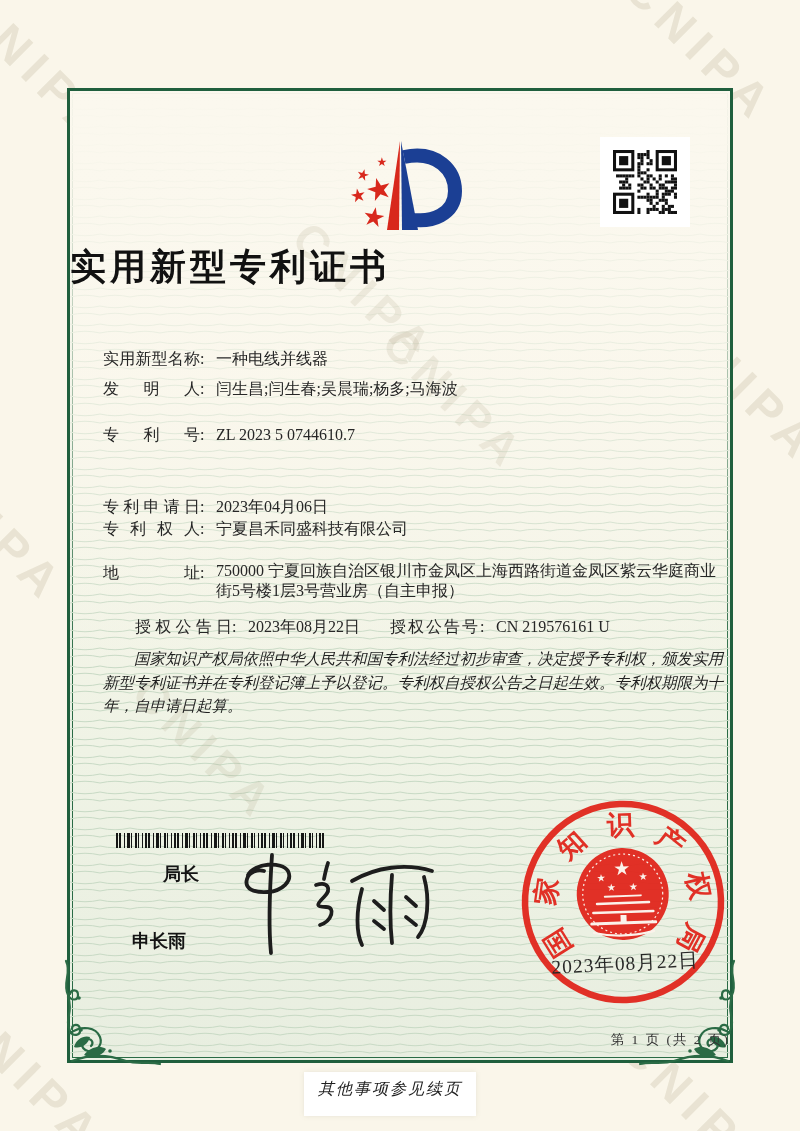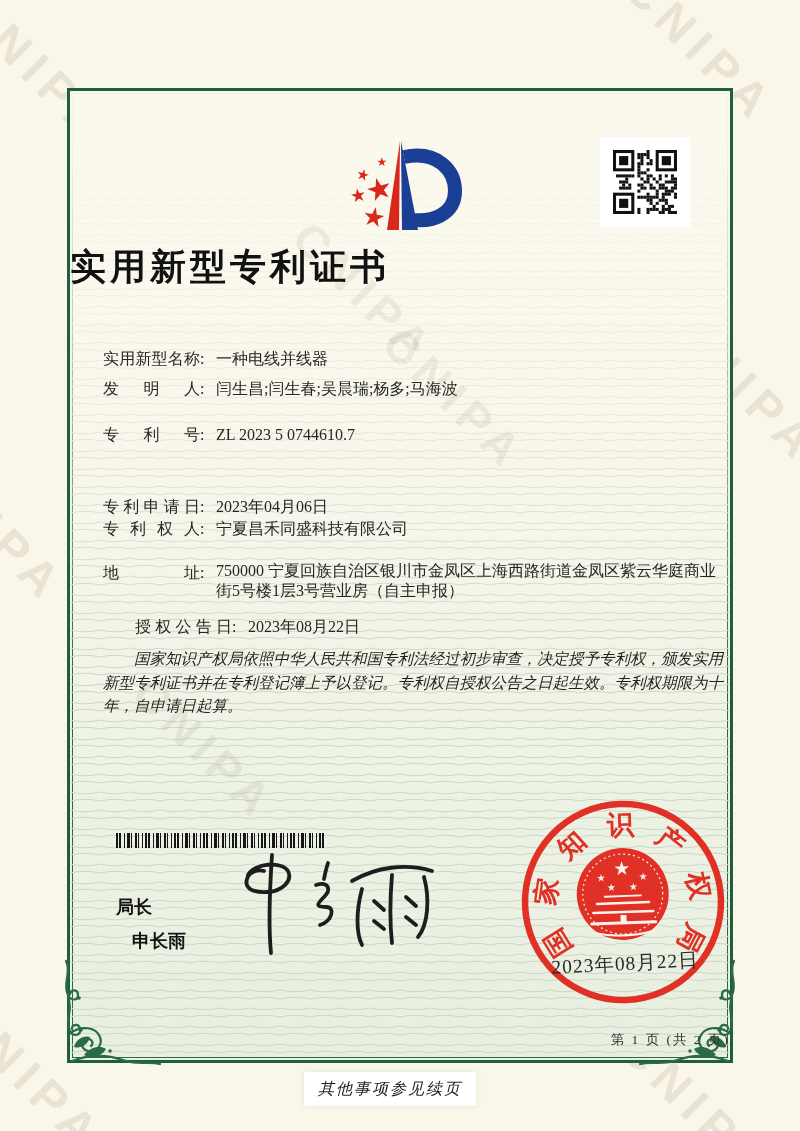--- a/index.html
+++ b/index.html
@@ -47,29 +47,29 @@
   .paras p{margin:0;text-indent:2em;}
   
   .barcode{position:absolute;left:46px;top:742px;width:208px;height:15px;
     background:repeating-linear-gradient(90deg,
       #161616 0 2px,transparent 2px 3px,#161616 3px 5px,transparent 5px 8px,
       #161616 8px 9px,transparent 9px 11px,#161616 11px 14px,transparent 14px 15px,
       #161616 15px 16px,transparent 16px 19px,#161616 19px 21px,transparent 21px 22px,
       #161616 22px 23px,transparent 23px 26px,#161616 26px 27px,transparent 27px 29px);}
   .officer{position:absolute;left:46px;font-family:"Liberation Sans",sans-serif;
            font-size:18px;font-weight:600;color:#141414;}
-  .officer.t{top:804px;}
+  .officer.t{top:771px;margin-left:47px;}
   .officer.n{top:838px;padding-left:16px;}
   .signature{position:absolute;left:150px;top:750px;}
   .seal{position:absolute;left:448px;top:706px;}
   .seal-char{font:bold 27px "Liberation Serif",serif;fill:#e1251b;}
   .pageno{position:absolute;left:0;top:940px;width:100%;text-align:right;
           font-size:13.5px;letter-spacing:2px;color:#333;}
   
-  .footer-note{position:absolute;left:304px;top:1072px;width:172px;height:34px;z-index:3;
+  .footer-note{position:absolute;left:304px;top:1072px;width:172px;height:44px;z-index:3;
                background:#fff;text-align:center;line-height:34px;font-size:16px;
                font-style:italic;letter-spacing:2px;color:#1f1f1f;
                box-shadow:0 0 5px rgba(120,120,100,.15);}
 </style>
 </head>
 <body>
 
 <div class="page">
 
   <div class="wm" style="left:-12px;top:-18px;">CNIPA</div>
@@ -389,20 +389,23 @@
           <span class="flabel">专利申请日</span><span class="fcolon">:</span><span class="fvalue">2023年04月06日</span>
         </div>
         <div class="frow" style="top:426px;text-decoration:underline;">
           <span class="flabel">专利权人</span><span class="fcolon">:</span><span class="fvalue">宁夏昌禾同盛科技有限公司</span>
         </div>
         <div class="frow addr" style="top:470px;">
           <span class="flabel">地址</span><span class="fcolon">:</span><span class="fvalue">750000 宁夏回族自治区银川市金凤区上海西路街道金凤区紫云华庭商业街5号楼1层3号营业房（自主申报）</span>
         </div>
         <div class="frow" style="top:524px;width:618px;margin-left:32px;">
           <span class="flabel">授权公告日</span><span class="fcolon">:</span><span>2023年08月22日</span>
+          <span class="grant2">
+            <span class="flabel">授权公告号</span><span class="fcolon">:</span><span>CN 219576161 U</span>
+          </span>
         </div>
       </div>
 
       <div class="paras">
         <p>国家知识产权局依照中华人民共和国专利法经过初步审查，决定授予专利权，颁发实用新型专利证书并在专利登记簿上予以登记。专利权自授权公告之日起生效。专利权期限为十年，自申请日起算。</p>
       </div>
 
       <div class="barcode"></div>
 
       <div class="officer t">局长</div>

